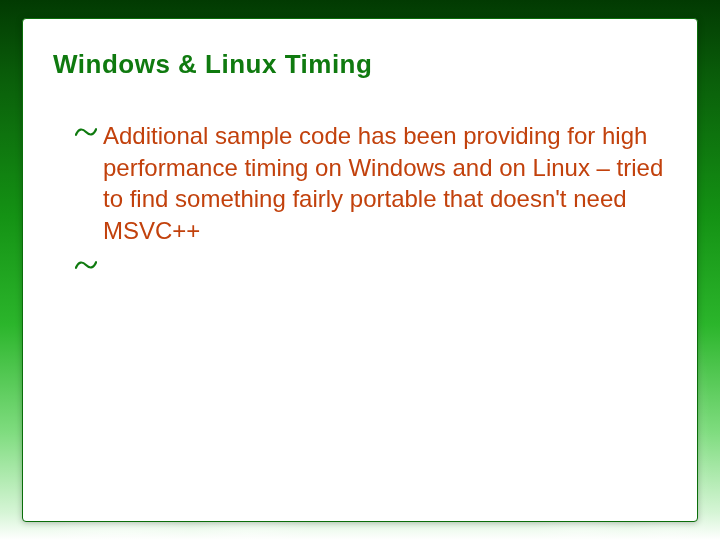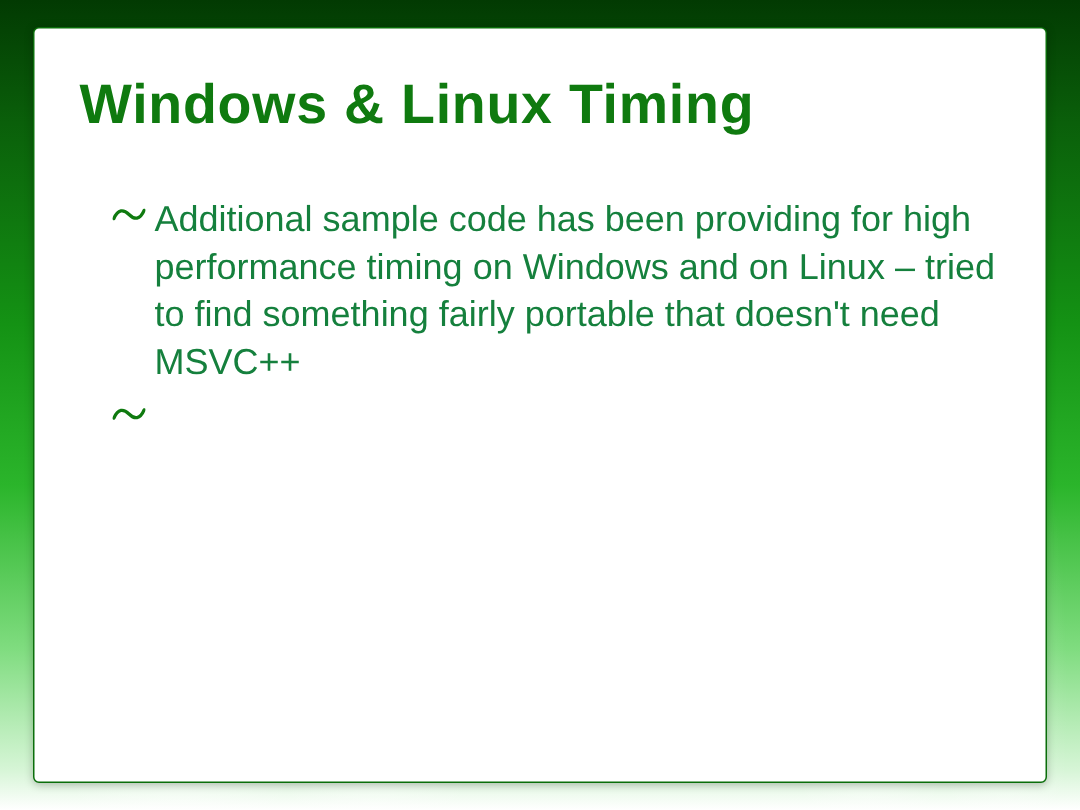--- a/index.html
+++ b/index.html
@@ -41,34 +41,34 @@
     right: 22px;
     bottom: 18px;
     background: #ffffff;
     border: 1px solid #0a6e0a;
     border-radius: 4px;
     box-shadow: 0 1px 6px rgba(0,0,0,0.25);
     padding: 30px 30px 20px 30px;
   }
   .title {
     color: #0f7a0f;
-    font-size: 37px;
+    font-size: 26px;
     font-weight: 700;
     letter-spacing: 0.5px;
     margin-bottom: 40px;
   }
   .body {
     padding-left: 26px;
     padding-right: 2px;
   }
   .bullet-item {
     position: relative;
     font-size: 24px;
     line-height: 1.32;
-    color: #15803d;
+    color: #c2410c;
     margin-bottom: 6px;
     padding-left: 24px;
   }
   .bullet-icon {
     position: absolute;
     left: -4px;
     top: 6px;
     width: 22px;
     height: 22px;
     color: #0f7a0f;

